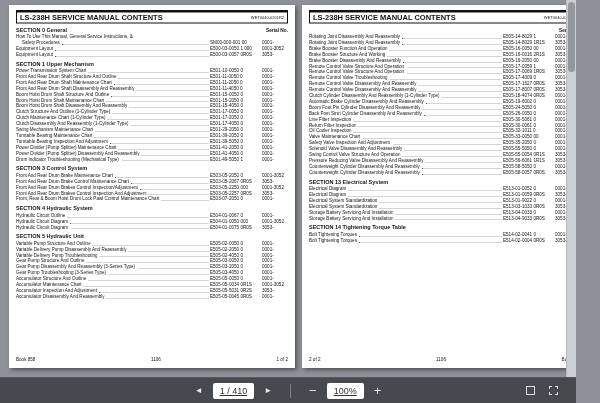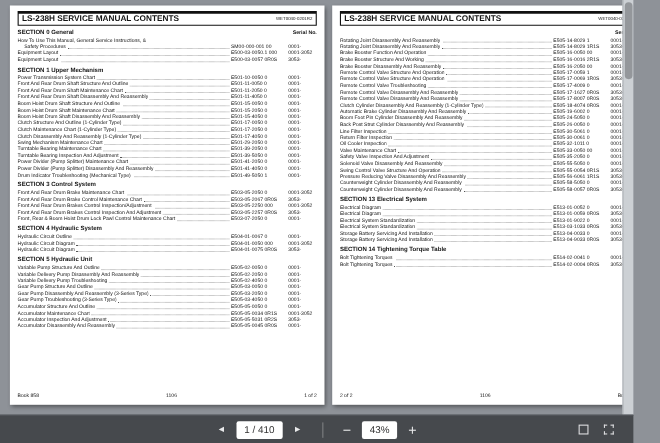--- a/index.html
+++ b/index.html
@@ -64,21 +64,21 @@
   }
   .toolbar-center { display:flex; align-items:center; gap:6px; }
   .tb-btn {
     background:none; border:none; color:#e8e9ea; cursor:pointer;
     font-family:"Liberation Sans", sans-serif; padding:2px 4px;
   }
   .tb-btn.arrow { font-size:8px; }
   .tb-btn.zoom { font-size:13px; line-height:13px; }
   .page-box {
     background:#ffffff; color:#333; border-radius:2px;
-    height:16px; line-height:16px; padding:0 7px; font-size:9px;
+    height:16px; line-height:16px; padding:0 7px; font-size:9px;text-decoration:underline;
   }
   .tb-sep { width:1px; height:14px; background:rgba(255,255,255,.3); margin:0 8px; }
   .toolbar-right { position:absolute; right:16px; display:flex; gap:10px; }
   .tb-icon { background:none; border:none; cursor:pointer; padding:2px; }
   .sq { display:block; width:9px; height:9px; border:1.5px solid #dcdddf; }
   .sq2 { border-style:dashed; }
 </style>
 </head>
 <body>
 
@@ -584,21 +584,21 @@
     <div class="scroll-thumb"></div>
   </div>
 
   <div class="toolbar">
     <div class="toolbar-center">
       <button class="tb-btn arrow">◄</button>
       <div class="page-box">1 / 410</div>
       <button class="tb-btn arrow">►</button>
       <div class="tb-sep"></div>
       <button class="tb-btn zoom">−</button>
-      <div class="page-box">43%</div>
+      <div class="page-box">100%</div>
       <button class="tb-btn zoom">+</button>
     </div>
     <div class="toolbar-right">
       <button class="tb-icon">
           <span class="sq"></span>
         </button>
       <button class="tb-icon">
           <span class="sq sq2"></span>
         </button>
     </div>

